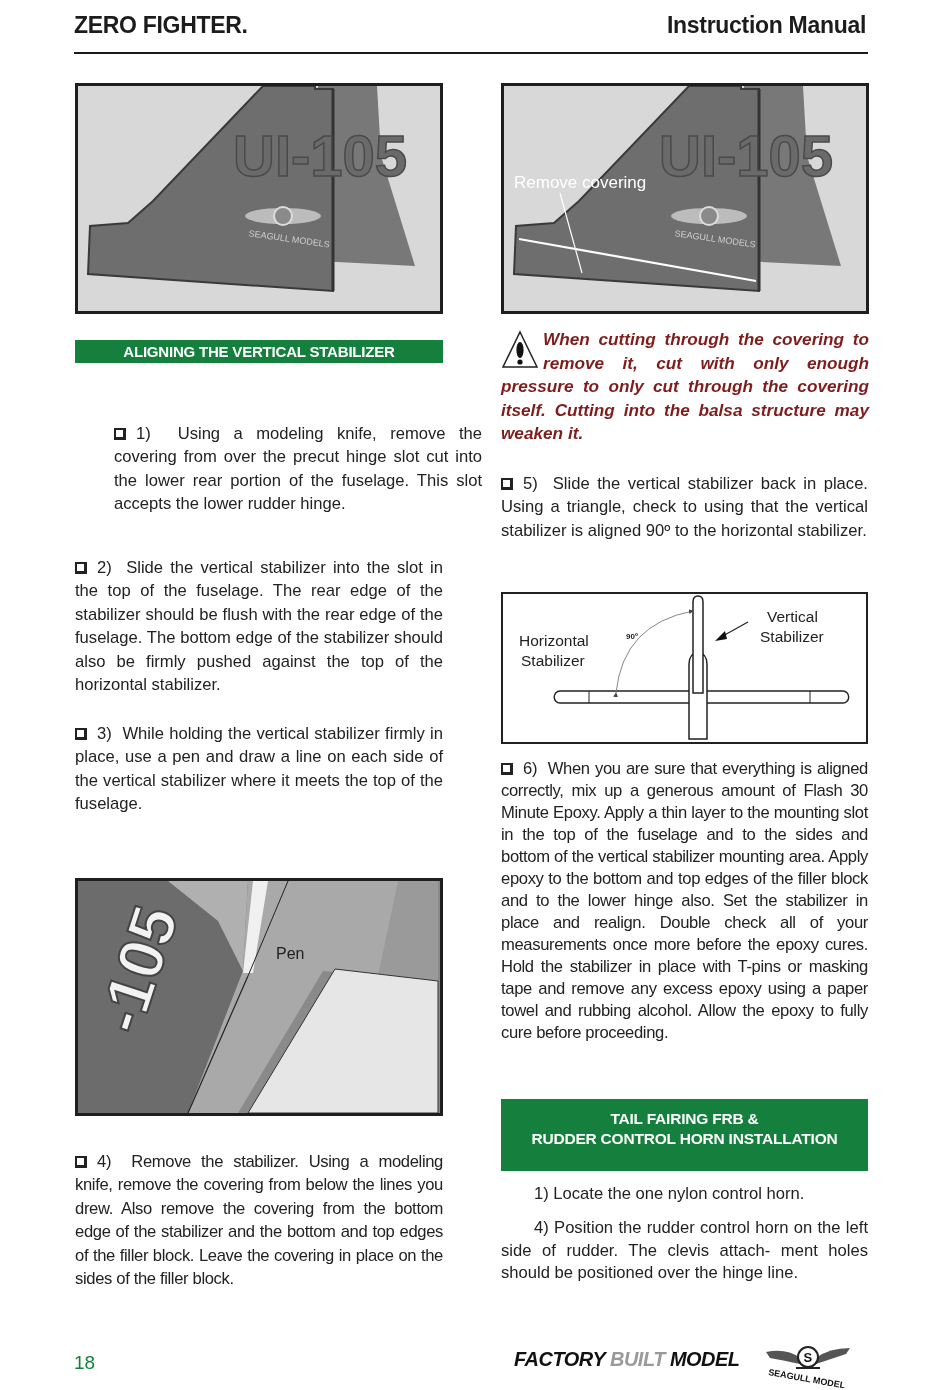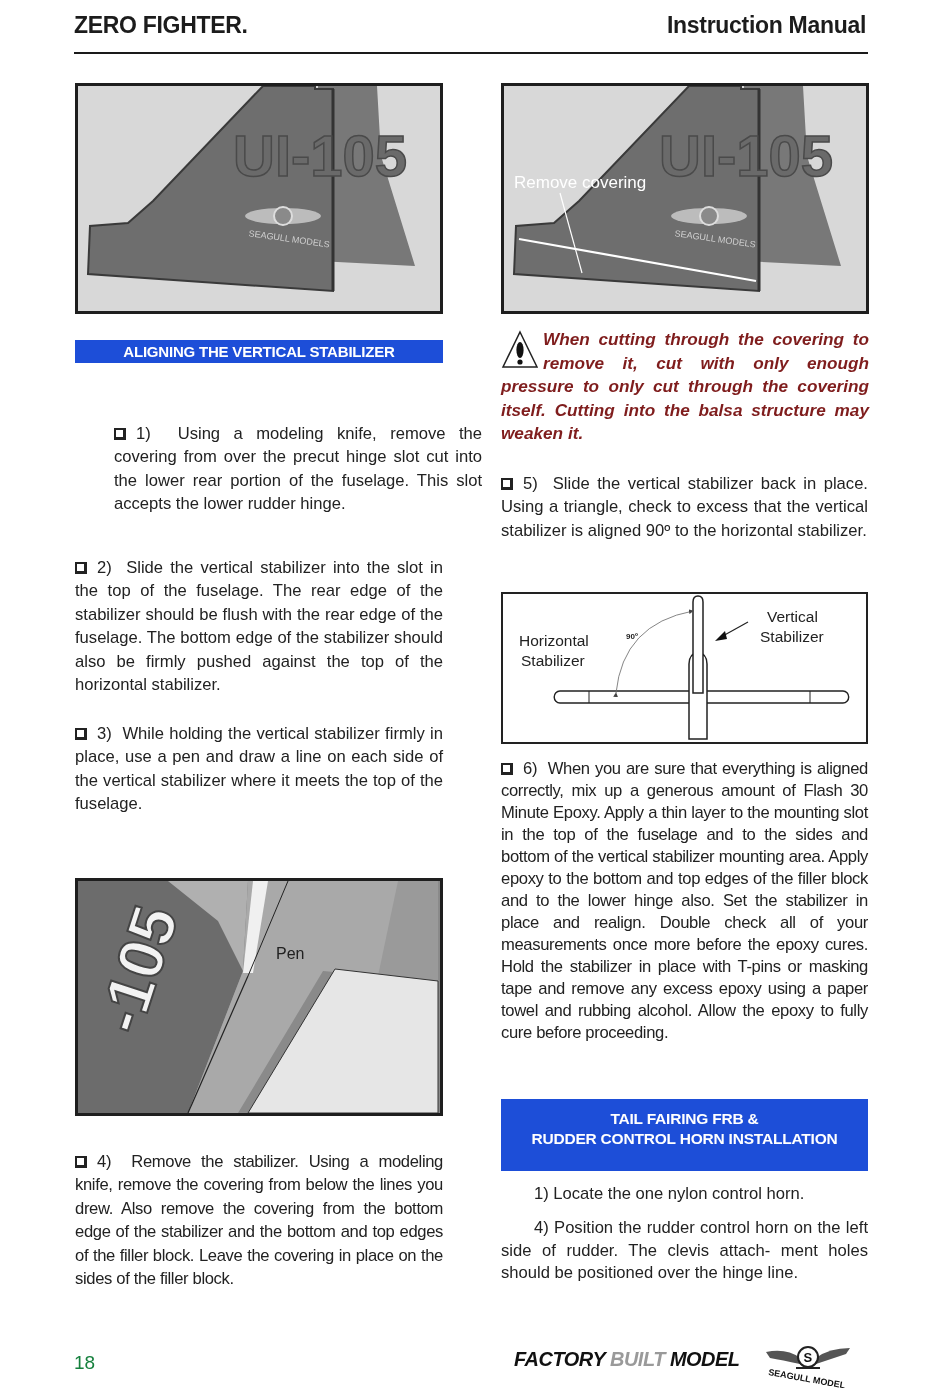--- a/index.html
+++ b/index.html
@@ -6,21 +6,21 @@
   html, body { width: 950px; height: 1390px; background: #ffffff; overflow: hidden; }
   body { position: relative; font-family: "Liberation Sans", sans-serif; color: #1c1c1c; }
 
   .header { position: absolute; left: 74px; top: 10px; width: 794px; height: 44px; border-bottom: 2px solid #1a1a1a; }
   .header .left { position: absolute; left: 0; top: 2px; font-size: 23px; font-weight: bold; letter-spacing: -0.3px; }
   .header .right { position: absolute; right: 2px; top: 2px; font-size: 23px; font-weight: bold; letter-spacing: -0.3px; text-align: right; }
 
   .photo { position: absolute; border: 3px solid #1e1e1e; background: #d6d6d6; overflow: hidden; }
   .photo svg { display: block; width: 100%; height: 100%; }
 
-  .section-bar { position: absolute; background: #1d4ed8; color: #ffffff; font-weight: bold; text-align: center; }
+  .section-bar { position: absolute; background: #15803d; color: #ffffff; font-weight: bold; text-align: center; }
   .section-bar.one { left: 75px; top: 340px; width: 368px; height: 23px; font-size: 15px; line-height: 23px; letter-spacing: -0.2px; }
   .section-bar.two { left: 501px; top: 1099px; width: 367px; height: 72px; font-size: 15.5px; line-height: 20px; padding-top: 10px; letter-spacing: -0.2px; }
 
   .para { position: absolute; font-size: 16.6px; line-height: 23.4px; text-align: justify; color: #222; }
   .para.left { left: 75px; width: 368px; }
   .para.right { left: 501px; width: 367px; }
   .cb { display: inline-block; width: 12px; height: 12px; border: 2px solid #222; border-right-width: 3px; border-bottom-width: 3px; margin-right: 10px; vertical-align: -1px; }
   .tight { letter-spacing: -0.35px; }
 
   .warning { position: absolute; left: 501px; top: 328px; width: 368px; font-size: 17.2px; line-height: 23.6px; font-weight: bold; font-style: italic; text-align: justify; color: #7f1d1d; }
@@ -108,21 +108,21 @@
 <div class="warning">
   <svg class="warn-icon" viewBox="0 0 38 40">
     <polygon points="19,2 36,37 2,37" fill="none" stroke="#222" stroke-width="1.5"></polygon>
     <ellipse cx="19" cy="20" rx="3.6" ry="8" fill="#111"></ellipse>
     <circle cx="19" cy="32" r="2.6" fill="#111"></circle>
   </svg>
   <span>When cutting through the covering to remove it, cut with only enough pressure to only cut through the covering itself.  Cutting into the balsa structure may weaken it.</span>
 </div>
 
 <div class="para right" style="top:472px;">
-  <span class="cb"></span><span>5)</span>&nbsp; <span>Slide the vertical stabilizer back in place.  Using a triangle, check to excess that the vertical stabilizer is aligned 90º to the horizontal stabilizer.</span>
+  <span class="cb"></span><span>5)</span>&nbsp; <span>Slide the vertical stabilizer back in place.  Using a triangle, check to using that the vertical stabilizer is aligned 90º to the horizontal stabilizer.</span>
 </div>
 
 <div class="diagram">
   <svg viewBox="0 0 363 148">
     <defs>
       <marker id="arr" markerWidth="6" markerHeight="6" refX="5" refY="3" orient="auto">
         <path d="M0,0 L6,3 L0,6 z" fill="#444"></path>
       </marker>
     </defs>
 

